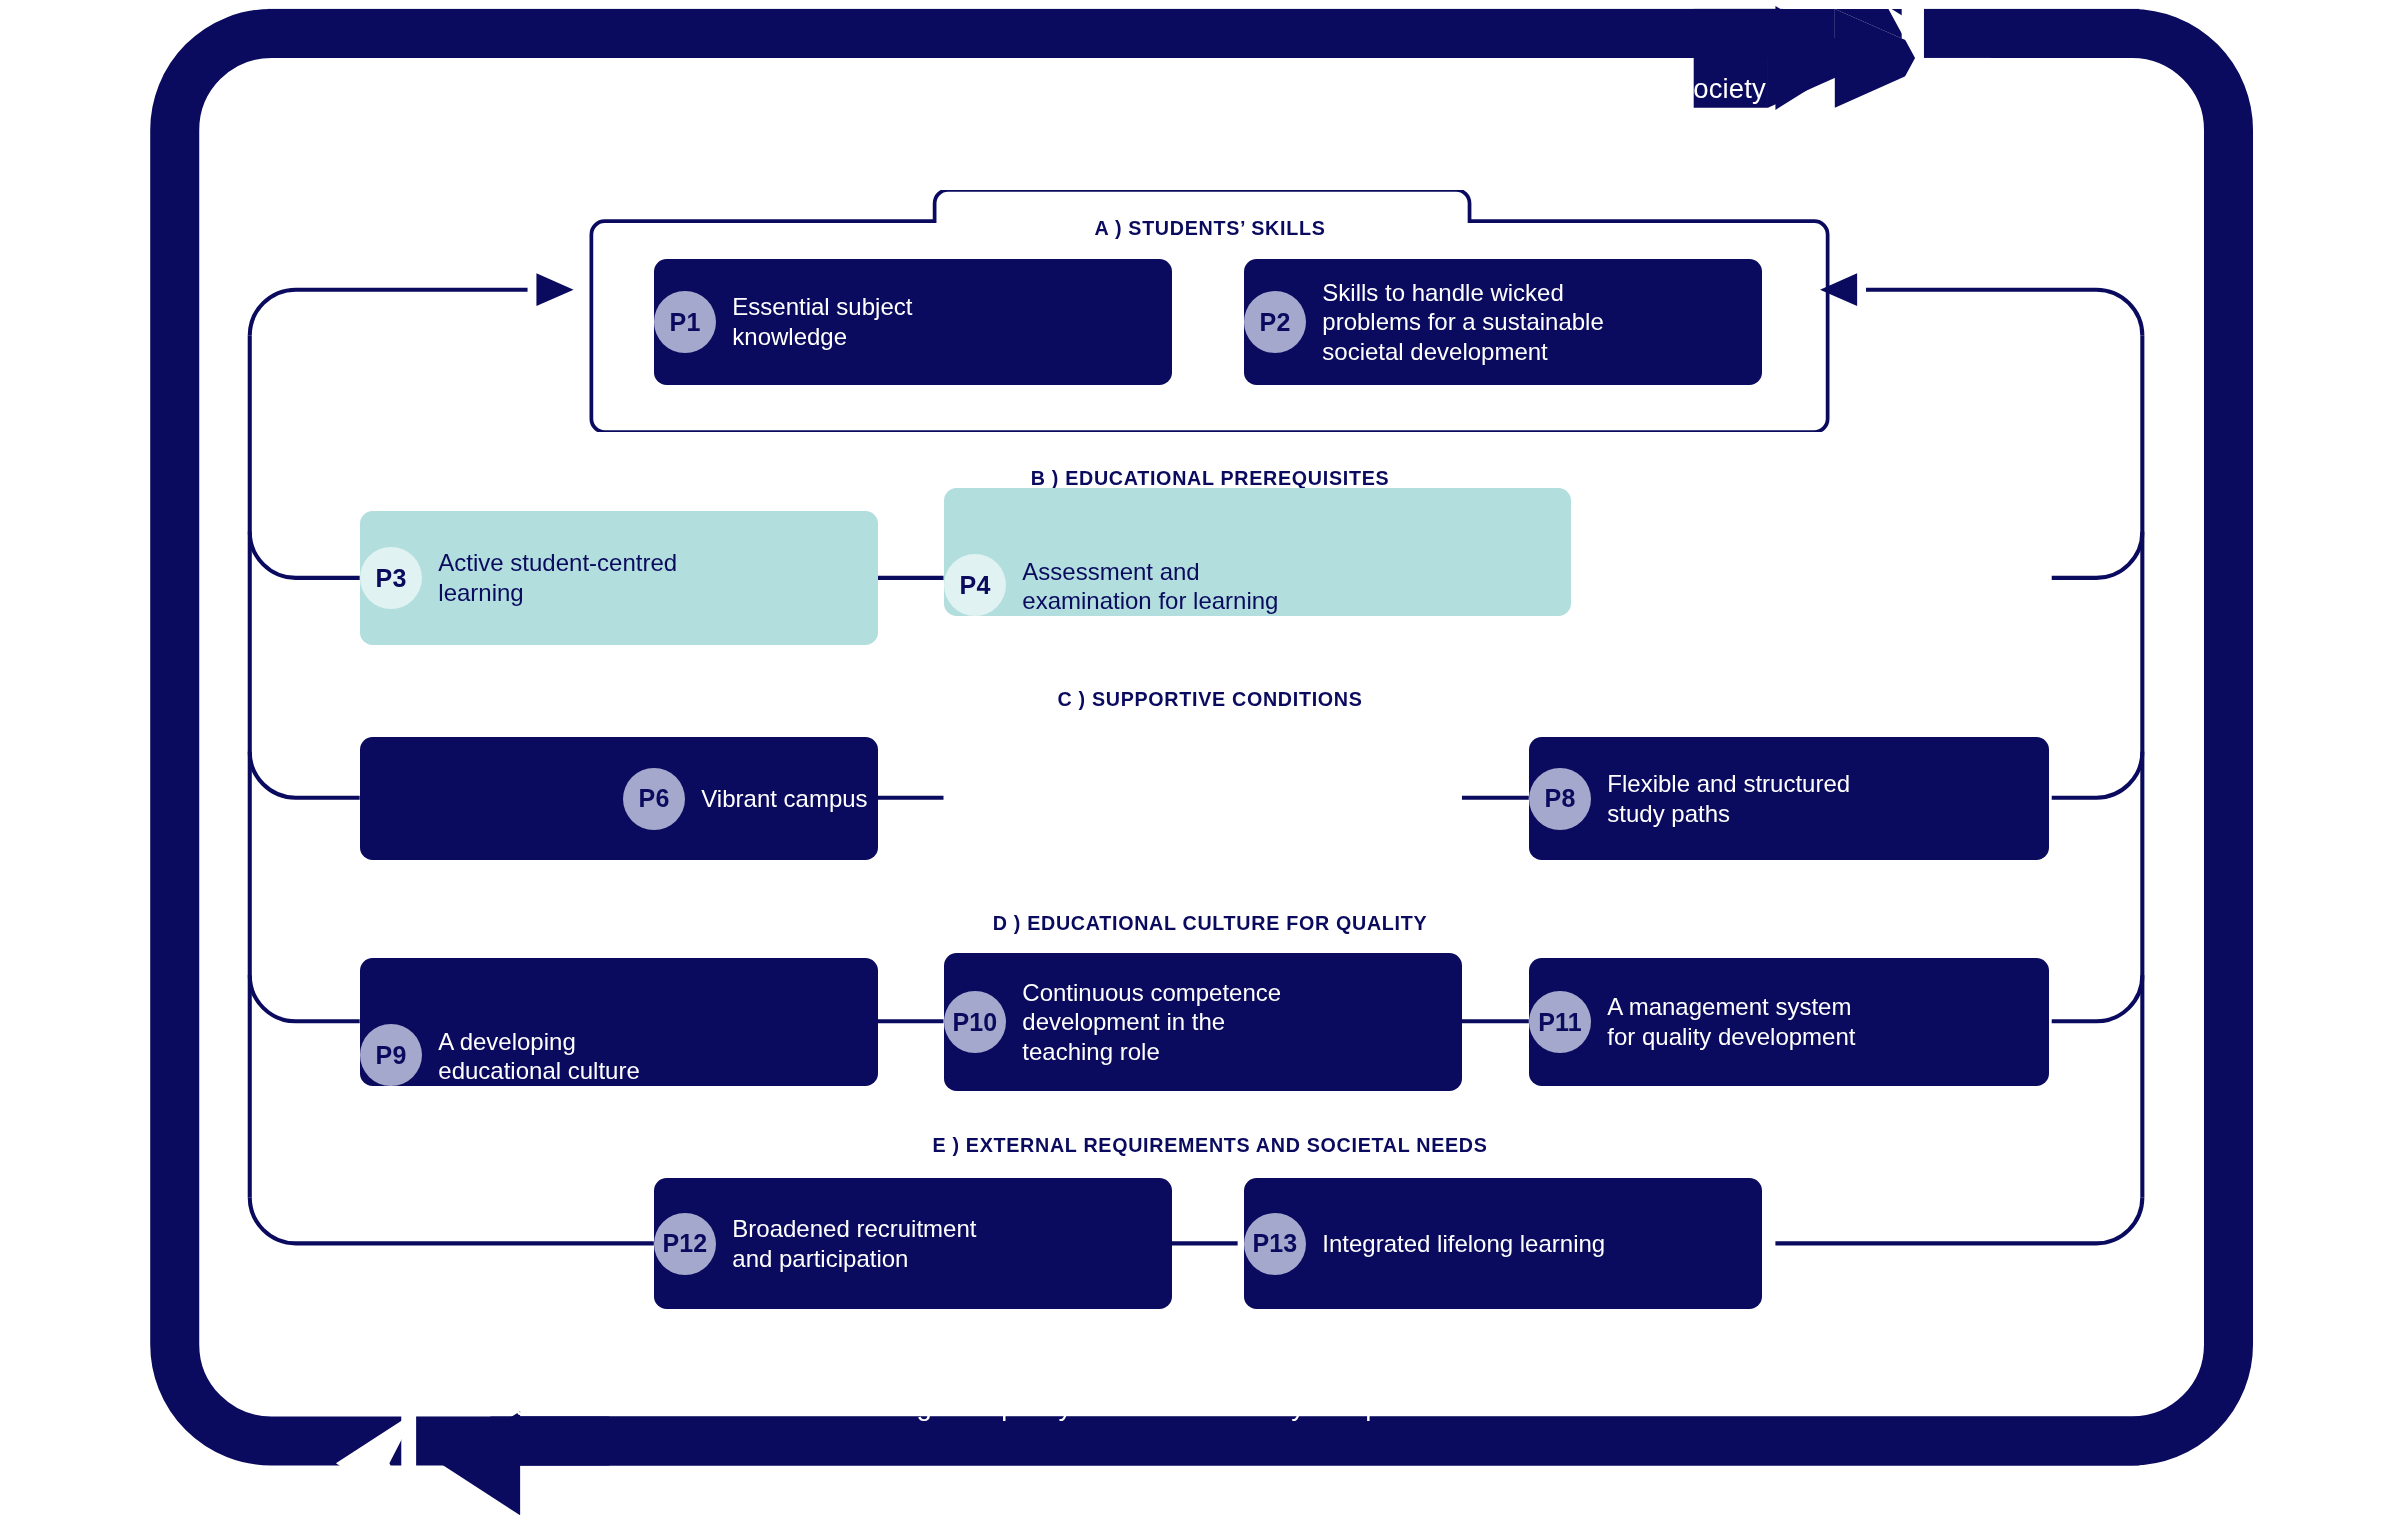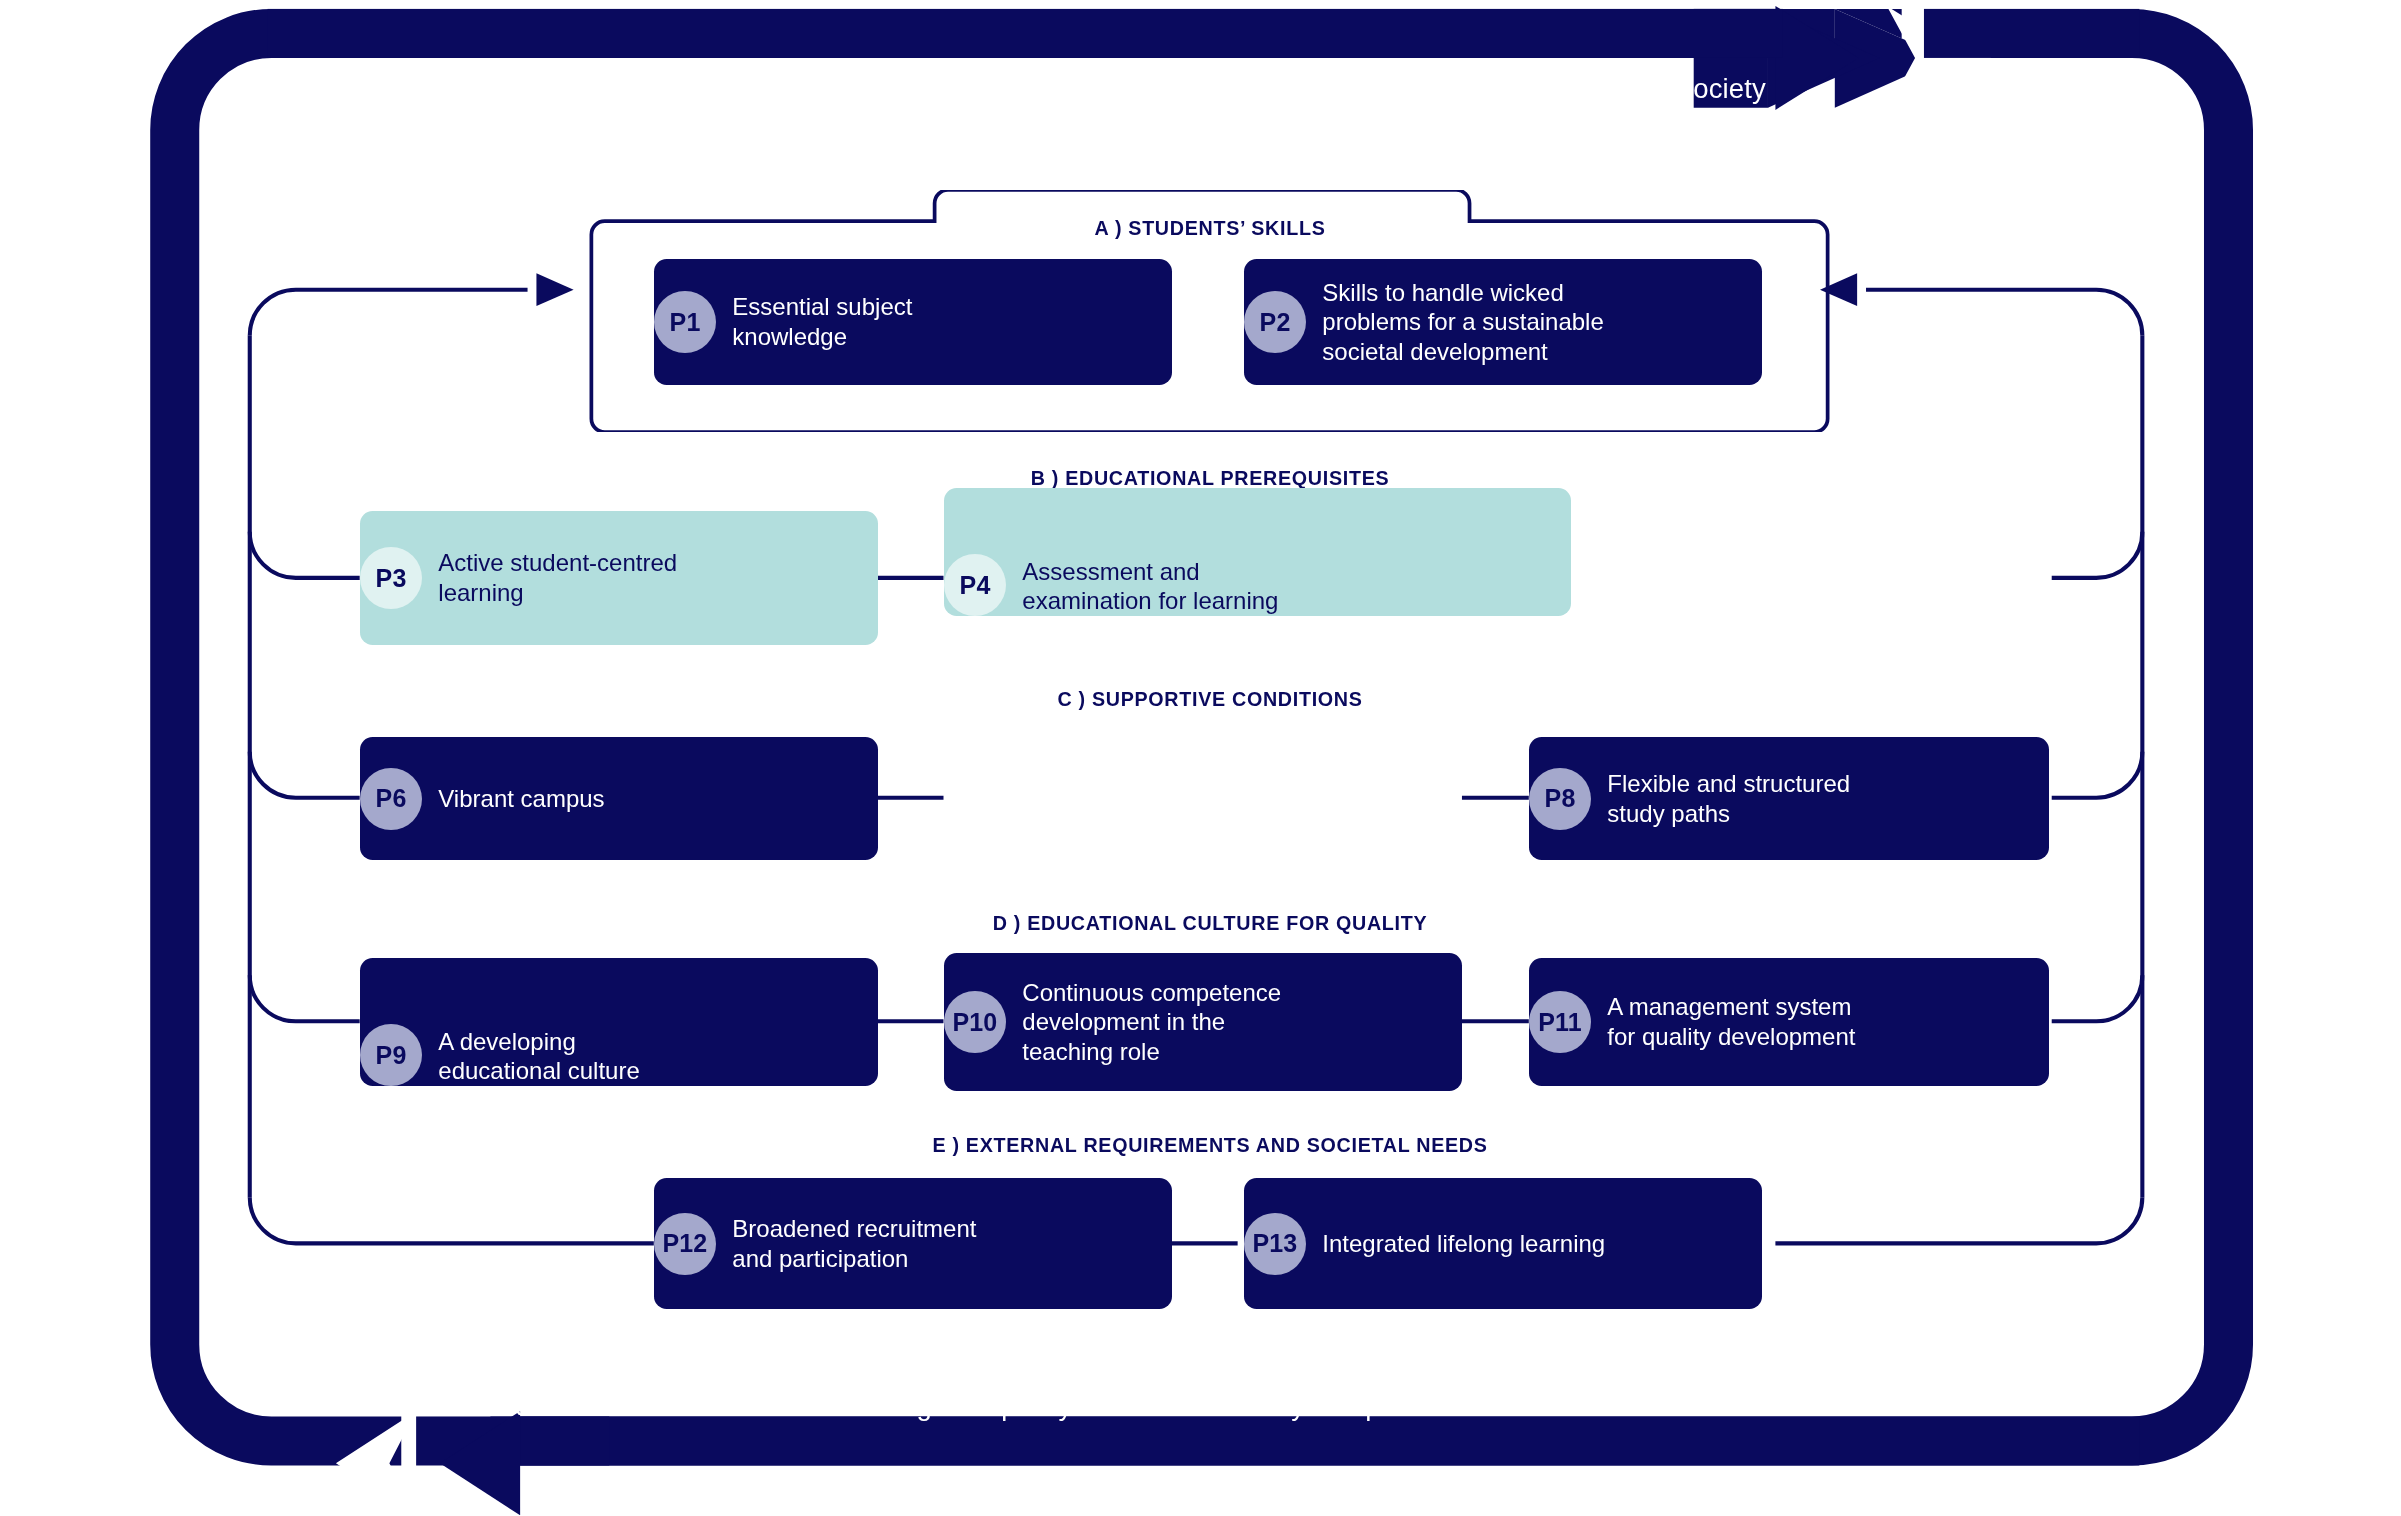--- a/index.html
+++ b/index.html
@@ -281,21 +281,21 @@
 
   <div class="pbox lightteal" style="left:944px; top:488px; width:627px; height:128px;align-items:flex-end;">
     <div class="pcircle">P4</div>
     <div class="plabel">
       <span>Assessment and</span><br>
       <span>examination for learning</span>
     </div>
   </div>
 
 
-  <div class="pbox navy" style="left:360px; top:737px; width:518px; height:123px;">
+  <div class="pbox navy" style="left:360px; top:737px; width:518px; height:123px;justify-content:flex-end;">
     <div class="pcircle">P6</div>
     <div class="plabel">
       <span>Vibrant campus</span>
     </div>
   </div>
 
 
   <div class="pbox navy" style="left:1529px; top:737px; width:520px; height:123px;">
     <div class="pcircle">P8</div>
     <div class="plabel">

